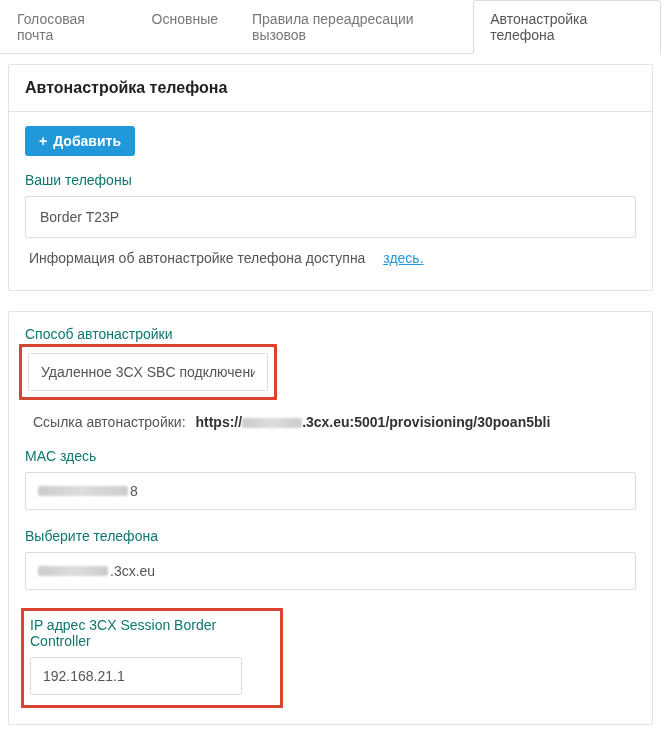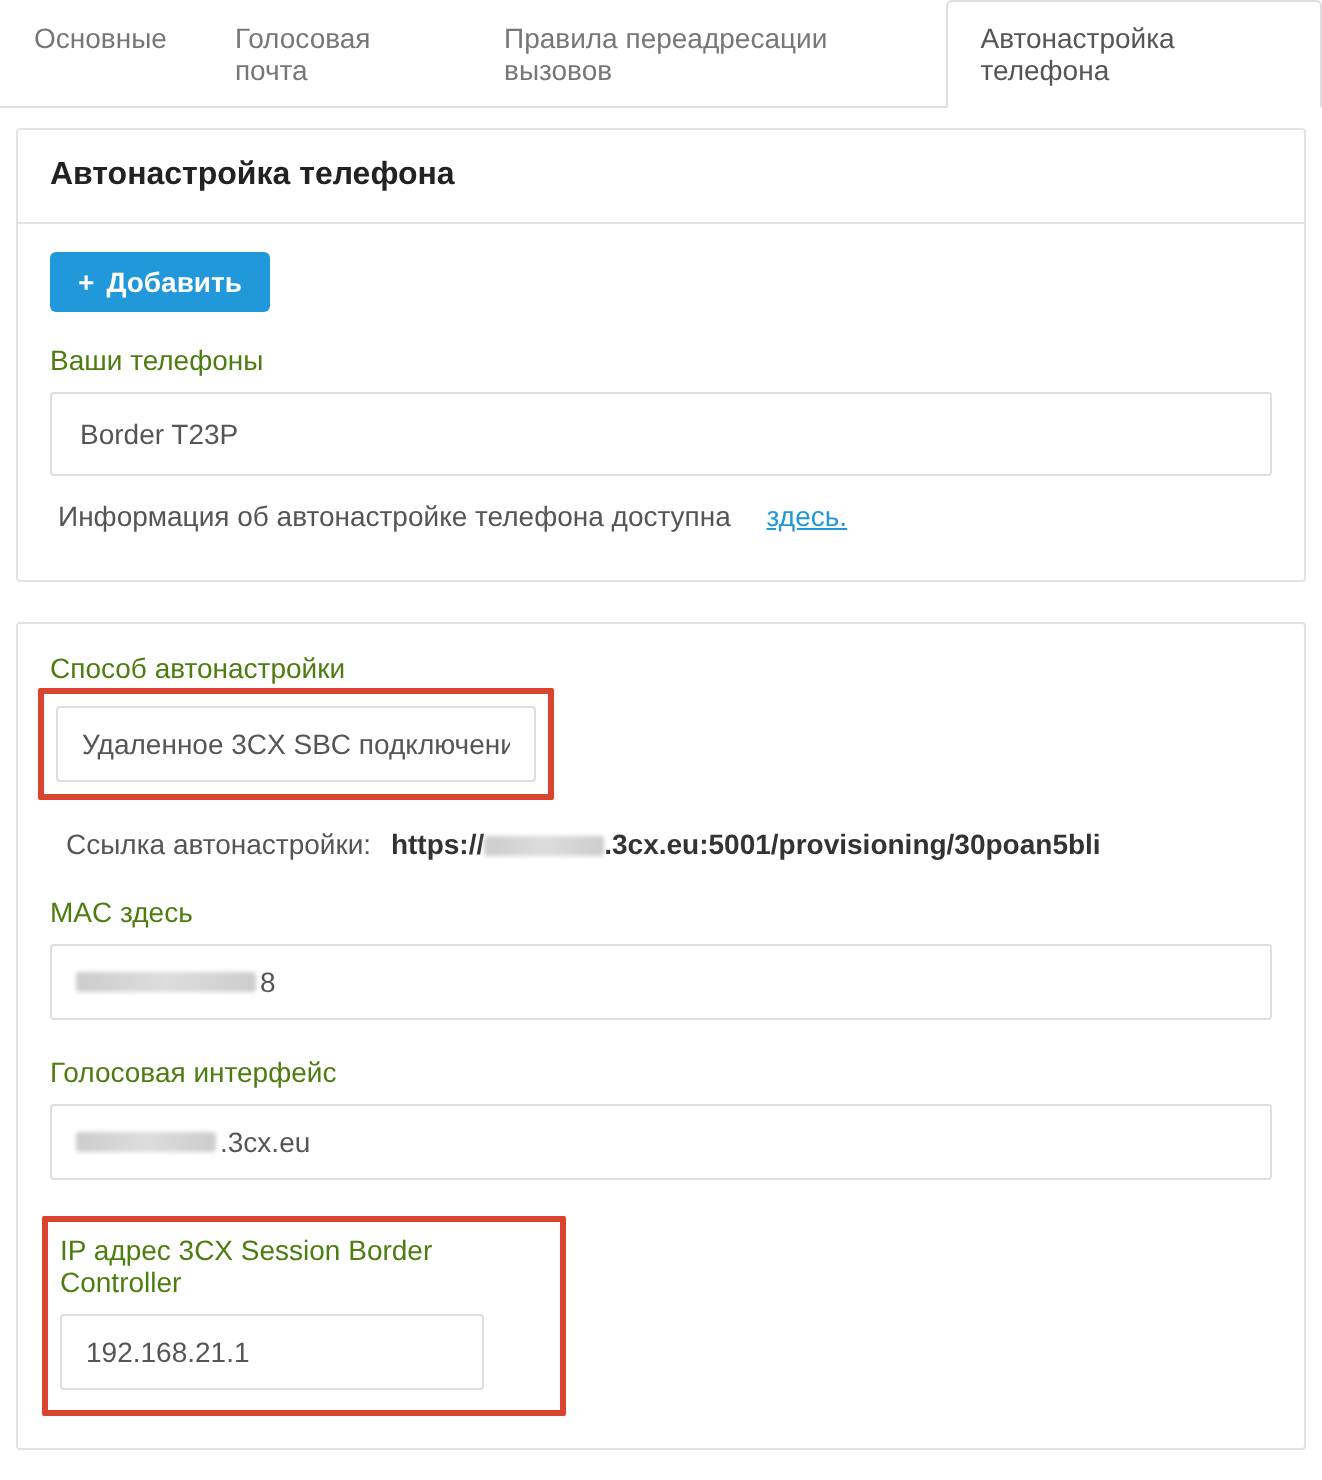--- a/index.html
+++ b/index.html
@@ -52,21 +52,21 @@
     font-weight: 600;
     cursor: pointer;
     display: inline-flex;
     align-items: center;
     gap: 6px;
     margin-bottom: 16px;
   }
   .btn-add .plus { font-weight: 700; font-size: 14px; line-height: 1; }
   .label {
     font-size: 14px;
-    color: #4d7c0f;
+    color: #0f766e;
     margin-bottom: 8px;
     display: block;
   }
   .listbox {
     border: 1px solid #ddd;
     border-radius: 2px;
   }
   .list-item {
     padding: 12px 14px;
     font-size: 14px;
@@ -121,22 +121,22 @@
     background: linear-gradient(90deg,#ccc,#ddd,#ccc);
     border-radius: 2px;
     vertical-align: middle;
     filter: blur(1px);
   }
 </style>
 </head>
 <body>
 
 <div class="tabs">
+  <div class="tab">Голосовая почта</div>
   <div class="tab">Основные</div>
-  <div class="tab">Голосовая почта</div>
   <div class="tab">Правила переадресации вызовов</div>
   <div class="tab active">Автонастройка телефона</div>
 </div>
 
 <div class="content">
 
   <div class="panel">
     <div class="panel-head">Автонастройка телефона</div>
     <div class="panel-body">
       <button class="btn-add">
@@ -174,21 +174,21 @@
 
       <div class="form-group">
         <span class="label">MAC здесь</span>
         <div class="form-control" style="display:flex;align-items:center;gap:2px;">
           <span class="blur-redact" style="width:90px;"></span>
           <span>8</span>
         </div>
       </div>
 
       <div class="form-group">
-        <span class="label">Голосовая интерфейс</span>
+        <span class="label">Выберите телефона</span>
         <div class="form-control" style="display:flex;align-items:center;gap:2px;">
           <span class="blur-redact" style="width:70px;"></span>
           <span>.3cx.eu</span>
         </div>
       </div>
 
       <div class="highlight-sbc">
         <div class="form-group">
           <span class="label">IP адрес 3CX Session Border Controller</span>
           <input class="form-control" value="192.168.21.1" style="">

